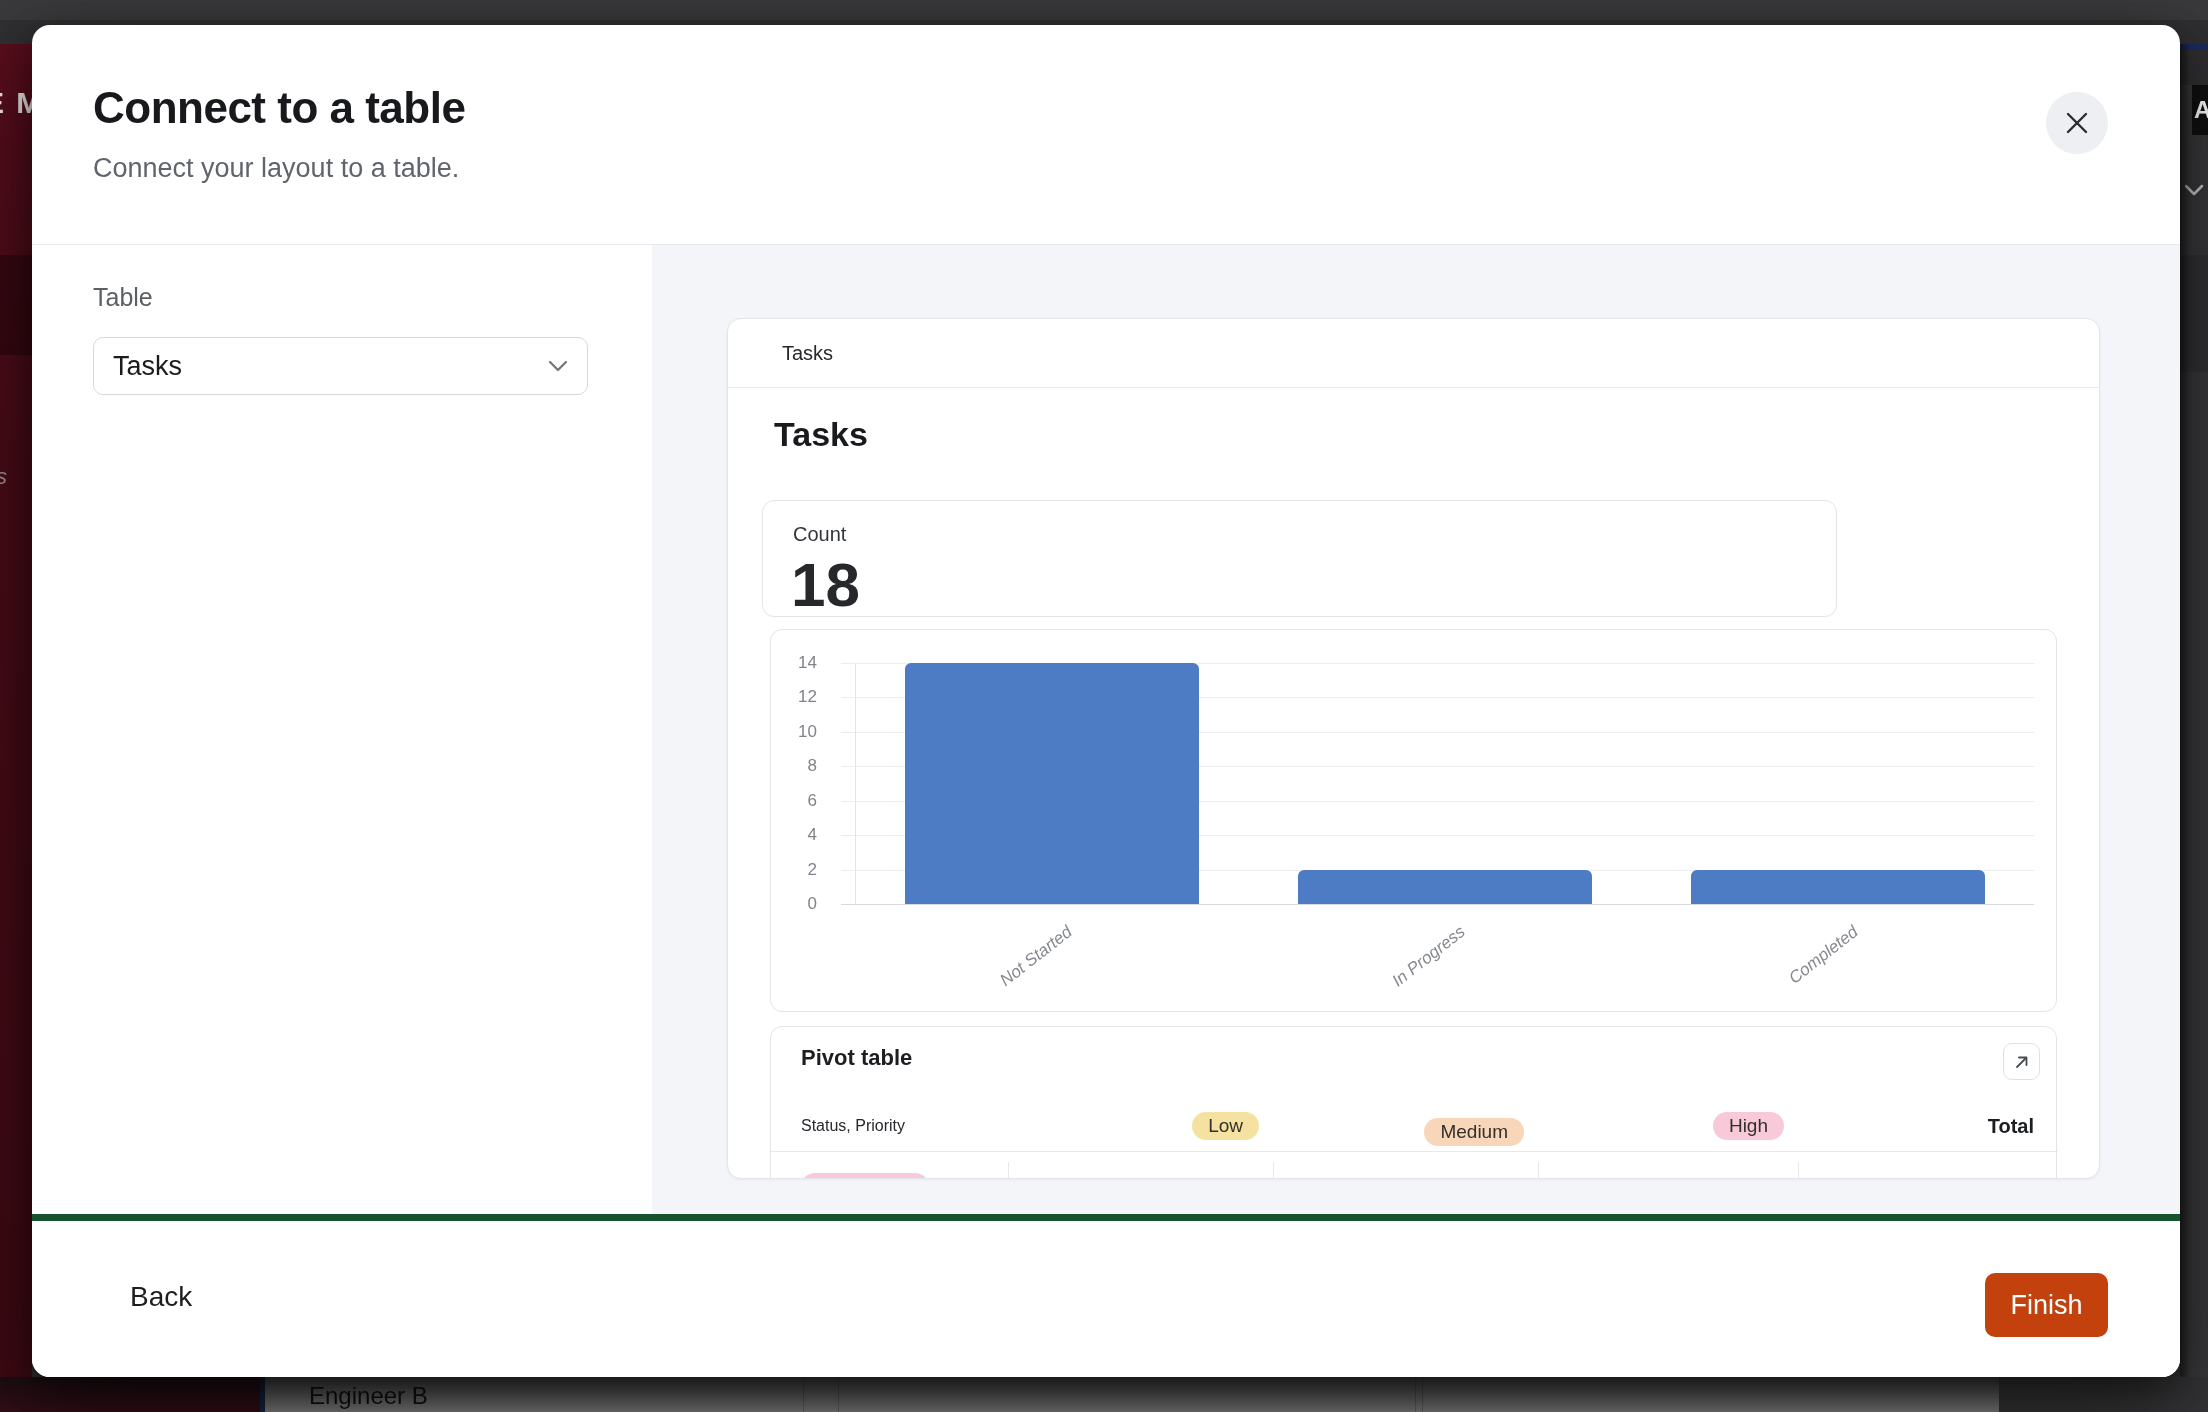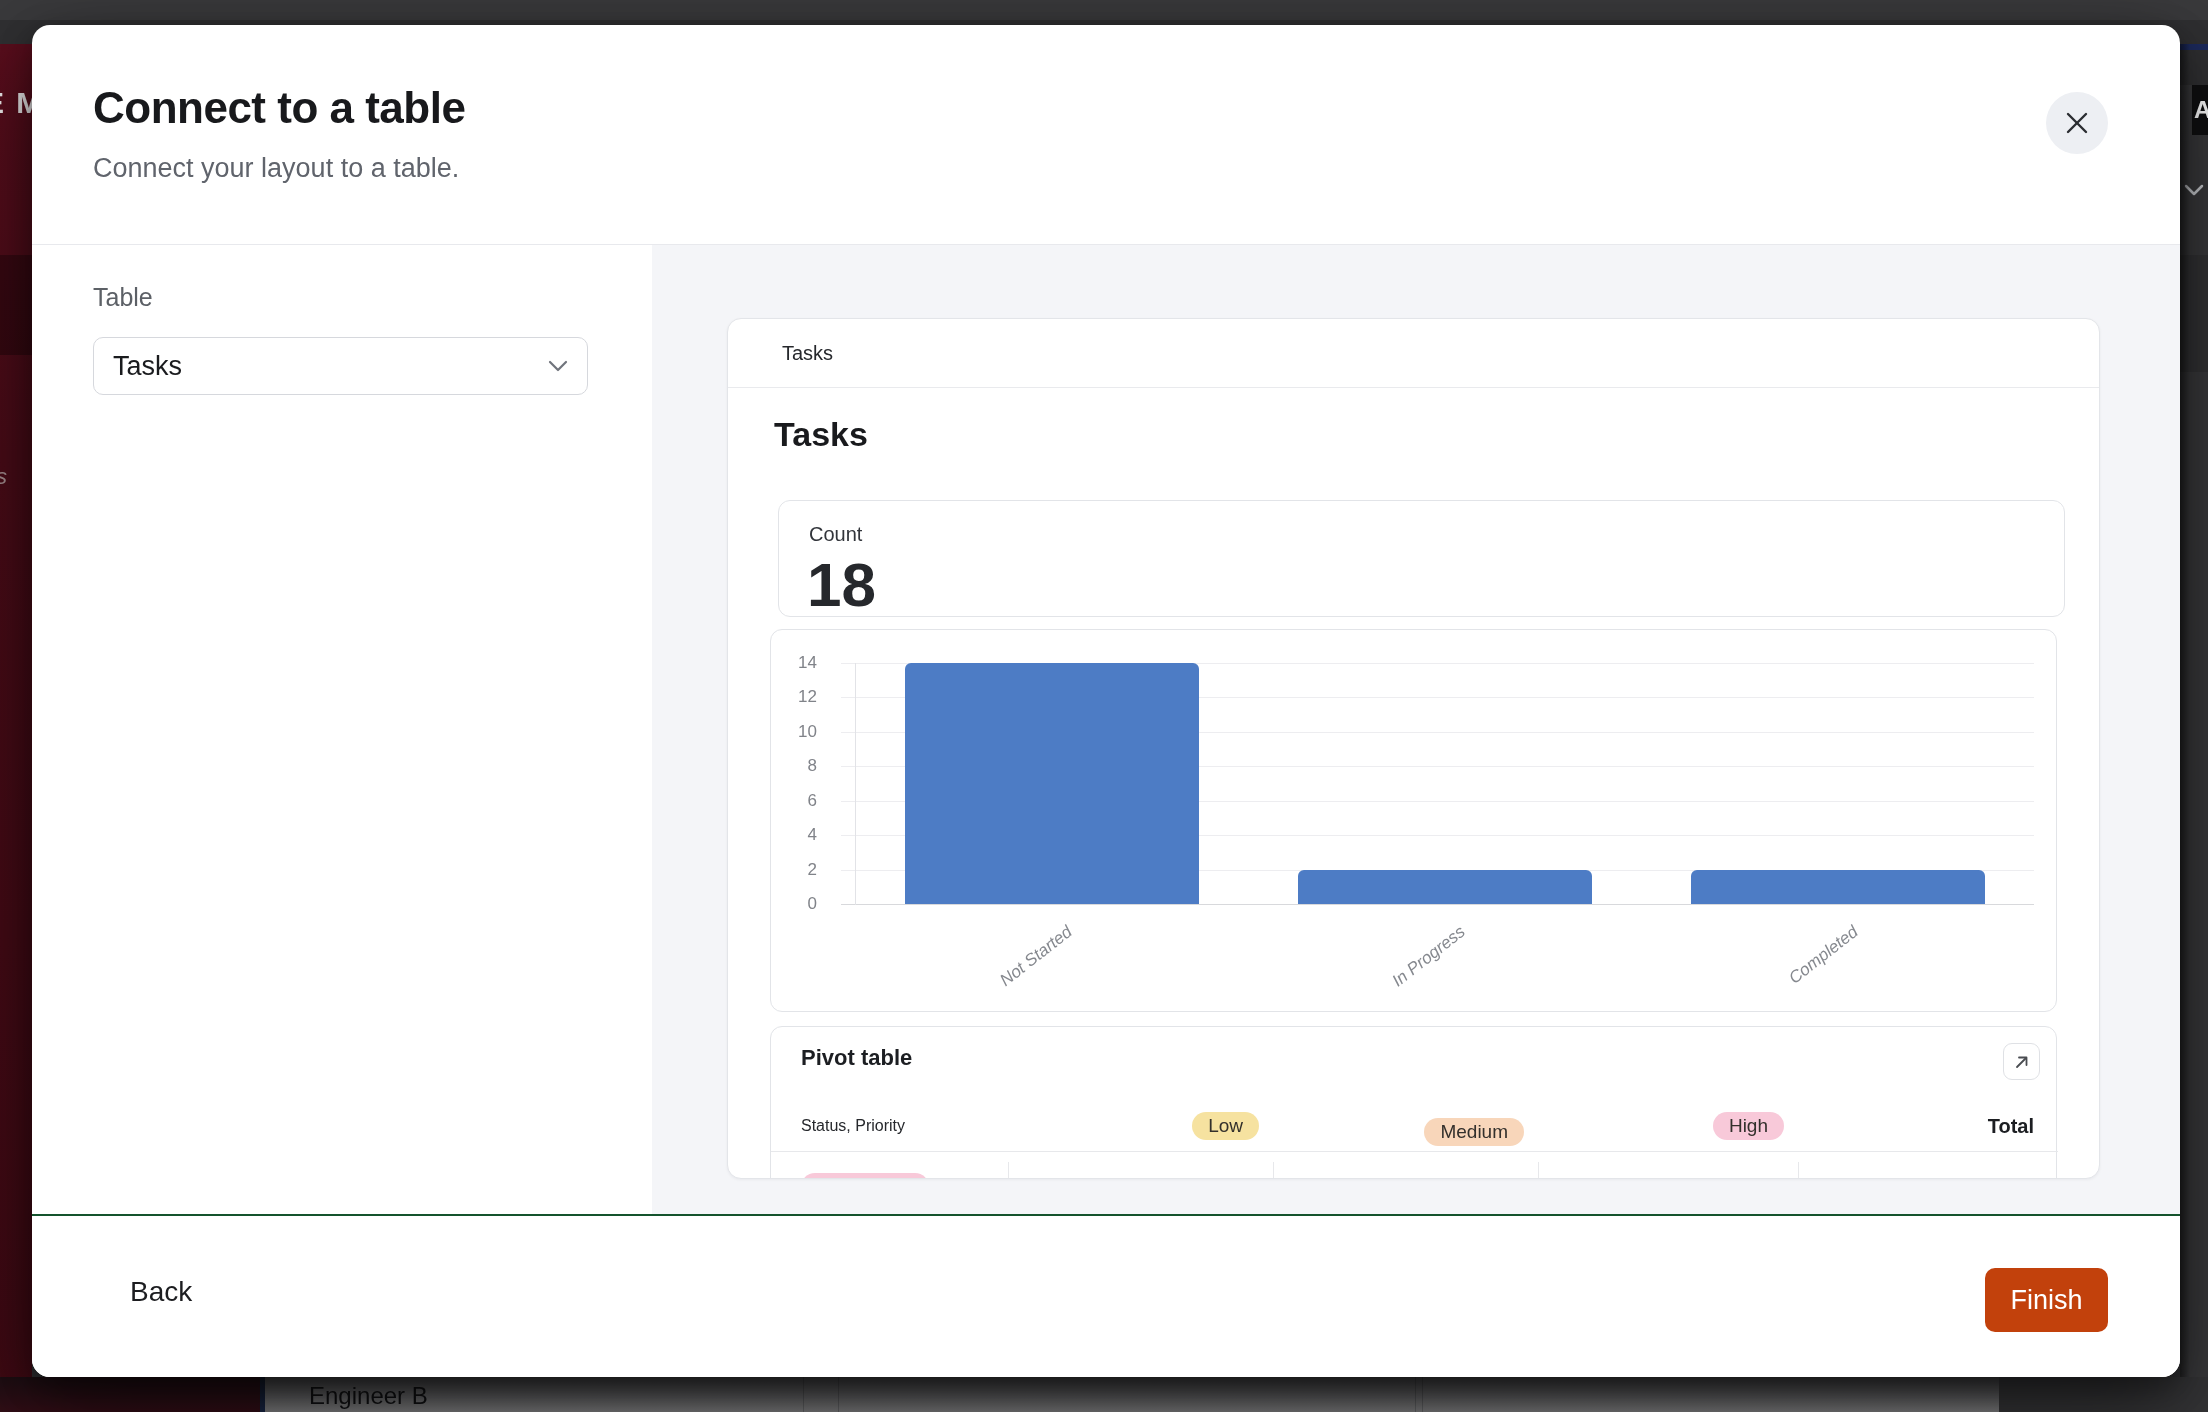--- a/index.html
+++ b/index.html
@@ -50,21 +50,21 @@
   .lp-select span{font-size:27px;color:#1a1b1e;}
 
   .right-panel{position:absolute;left:620px;top:220px;width:1528px;height:969px;background:#f4f5f8;}
 
   .pcard{position:absolute;left:75px;top:73px;width:1373px;height:861px;background:#fff;border:1px solid #e3e5e9;
     border-radius:14px;overflow:hidden;box-shadow:0 1px 3px rgba(20,24,40,.05);}
   .pcard-head{position:absolute;left:0;top:0;width:100%;height:69px;border-bottom:1px solid #e9eaed;
     display:flex;align-items:center;padding-left:54px;font-size:20px;color:#26282c;}
   .pcard-heading{position:absolute;left:46px;top:96px;font-size:34px;font-weight:700;color:#191a1d;}
 
-  .count-card{position:absolute;left:50px;top:181px;width:1287px;height:117px;border:1px solid #e2e4e8;border-radius:12px;background:#fff;}
+  .count-card{position:absolute;left:34px;top:181px;width:1075px;height:117px;border:1px solid #e2e4e8;border-radius:12px;background:#fff;}
   .count-label{position:absolute;left:30px;top:22px;font-size:20px;color:#32353b;}
   .count-value{position:absolute;left:28px;top:48px;font-size:62px;font-weight:700;color:#26282c;}
 
   .chart-card{position:absolute;left:42px;top:310px;width:1287px;height:383px;border:1px solid #e2e4e8;border-radius:12px;background:#fff;overflow:hidden;}
   .grid-line{position:absolute;height:1px;background:#ededf0;}
   .grid-line.base{background:#d8d9dc;}
   .ytick{position:absolute;left:0;width:46px;text-align:right;font-size:17px;color:#808389;line-height:18px;}
   .yaxis{position:absolute;width:1px;background:#e2e3e7;}
   .bar{position:absolute;border-radius:6px 6px 0 0;}
   .xlabel{position:absolute;width:180px;text-align:right;font-size:17px;font-style:italic;color:#85888e;
@@ -79,21 +79,21 @@
   .prow.data{border-top:1px solid #e7e8eb;height:60px;align-items:flex-start;padding-top:10px;}
   .pcell{flex:none;display:flex;align-items:center;justify-content:flex-end;padding-right:24px;font-size:20px;color:#1c1e22;}
   .pcell.first{justify-content:flex-start;padding-left:30px;padding-right:0;}
   .pcell.c0{width:237px;}.pcell.c1{width:265px;}.pcell.c2{width:265px;}.pcell.c3{width:260px;}.pcell.c4{width:260px;}
   .prow.data .pcell{border-left:1px solid #e7e8eb;height:50px;}
   .prow.data .pcell.first{border-left:none;}
   .pcell.bold{font-weight:700;}
   .badge{display:inline-block;padding:3px 16px;border-radius:14px;font-size:19px;color:#33302c;white-space:nowrap;}
   .hdr-label{font-size:16px;color:#26282c;}
 
-  .m-footer{position:absolute;left:0;top:1189px;width:2148px;height:163px;background:#fff;border-top:2px solid #14532d;}
+  .m-footer{position:absolute;left:0;top:1189px;width:2148px;height:163px;background:#fff;border-top:7px solid #14532d;}
   .back-btn{position:absolute;left:88px;top:50px;font-size:28px;color:#1c1d20;background:none;border:none;cursor:pointer;padding:10px;}
   .finish-btn{position:absolute;left:1953px;top:52px;width:123px;height:64px;background:#c2410c;color:#fff;border:none;
     border-radius:10px;font-size:27px;font-weight:500;cursor:pointer;}
 
   svg{display:block;}
 </style>
 </head>
 <body>
 
 <div class="stage">

